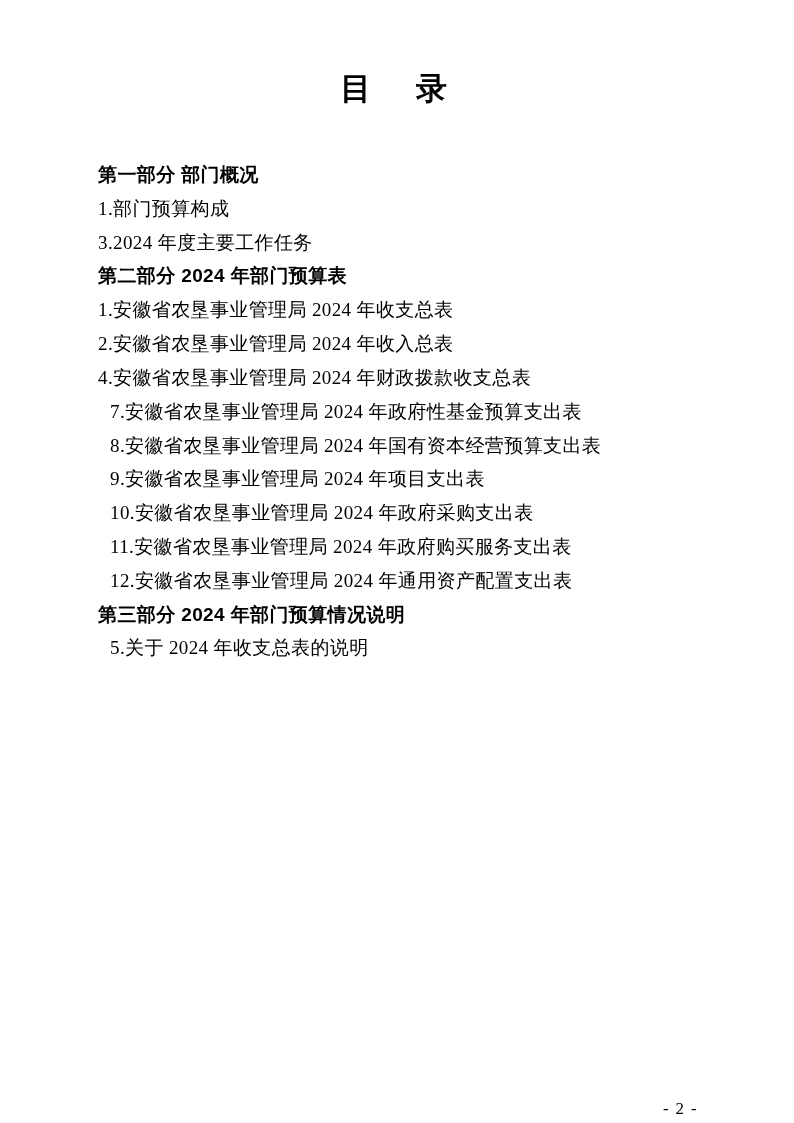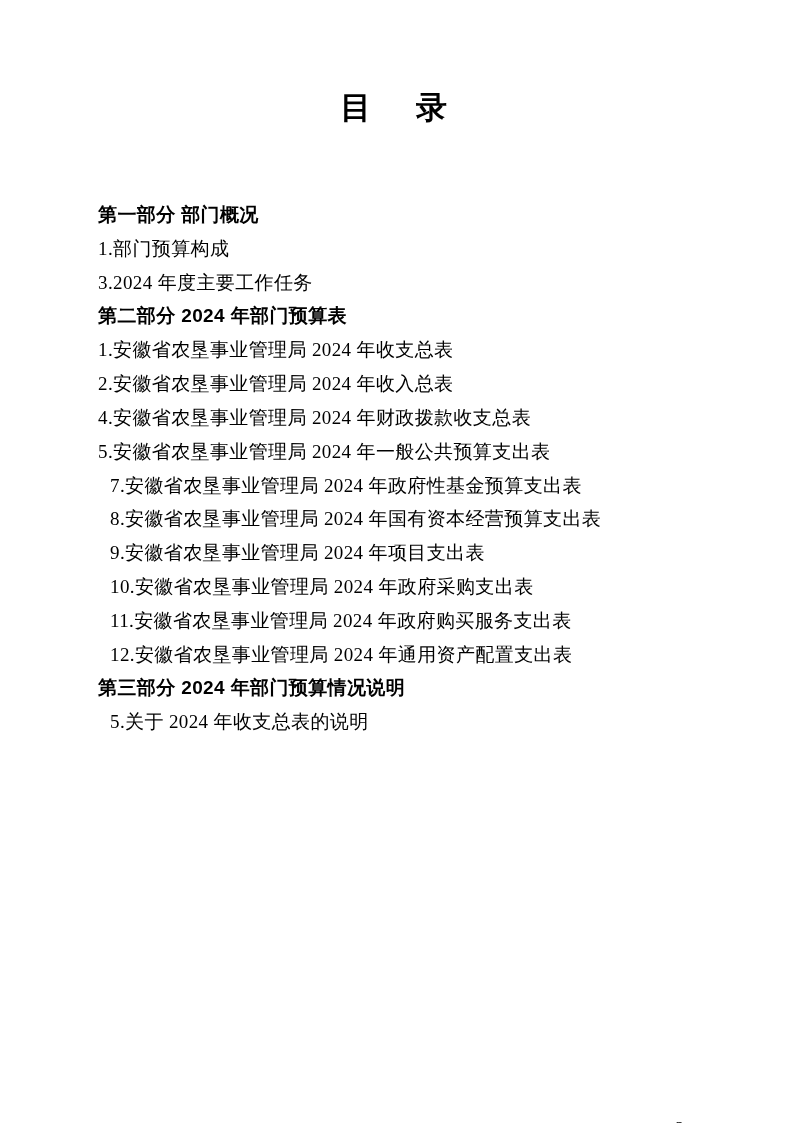--- a/index.html
+++ b/index.html
@@ -20,26 +20,26 @@
     width: 794px;
     height: 1123px;
     box-sizing: border-box;
     padding: 0 96px;
   }
   .doc-title {
     text-align: center;
     font-size: 31px;
     font-weight: bold;
     letter-spacing: 0.22em;
-    margin-top: 87px;
+    margin-top: 68px;
     margin-bottom: 0;
     font-family: "Liberation Sans", "DejaVu Sans", sans-serif;
   }
   .toc {
-    margin-top: 69px;
+    margin-top: 48px;
   }
   .toc-entry {
     font-size: 19px;
     line-height: 1.78;
     text-align: justify;
     text-justify: inter-ideograph;
     margin: 0;
     letter-spacing: 0.02em;
   }
   .level-1 {
@@ -72,21 +72,20 @@
   <h1 class="doc-title">目　录</h1>
 
   <div class="toc">
       <p class="toc-entry level-1">第一部分 部门概况</p>
       <p class="toc-entry level-2">1.部门预算构成</p>
       <p class="toc-entry level-2">3.2024 年度主要工作任务</p>
       <p class="toc-entry level-1">第二部分 2024 年部门预算表</p>
       <p class="toc-entry level-2">1.安徽省农垦事业管理局 2024 年收支总表</p>
       <p class="toc-entry level-2">2.安徽省农垦事业管理局 2024 年收入总表</p>
       <p class="toc-entry level-2">4.安徽省农垦事业管理局 2024 年财政拨款收支总表</p>
-      <p class="toc-entry level-2">5.安徽省农垦事业管理局 2024 年一般公共预算支出表</p>
       <p class="toc-entry level-2 indented">7.安徽省农垦事业管理局 2024 年政府性基金预算支出表</p>
       <p class="toc-entry level-2 indented">8.安徽省农垦事业管理局 2024 年国有资本经营预算支出表</p>
       <p class="toc-entry level-2 indented">9.安徽省农垦事业管理局 2024 年项目支出表</p>
       <p class="toc-entry level-2 indented">10.安徽省农垦事业管理局 2024 年政府采购支出表</p>
       <p class="toc-entry level-2 indented">11.安徽省农垦事业管理局 2024 年政府购买服务支出表</p>
       <p class="toc-entry level-2 indented">12.安徽省农垦事业管理局 2024 年通用资产配置支出表</p>
       <p class="toc-entry level-1">第三部分 2024 年部门预算情况说明</p>
       <p class="toc-entry level-2 indented">5.关于 2024 年收支总表的说明</p>
     </div>
 

